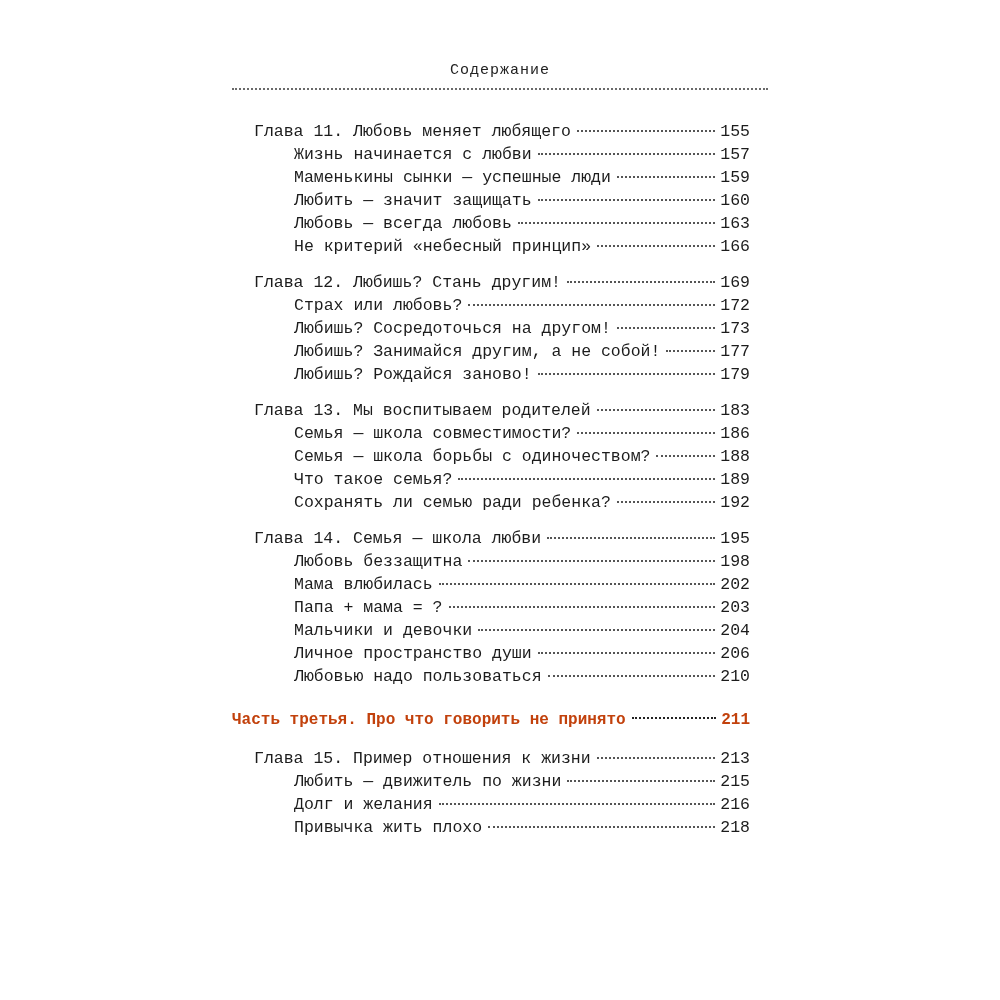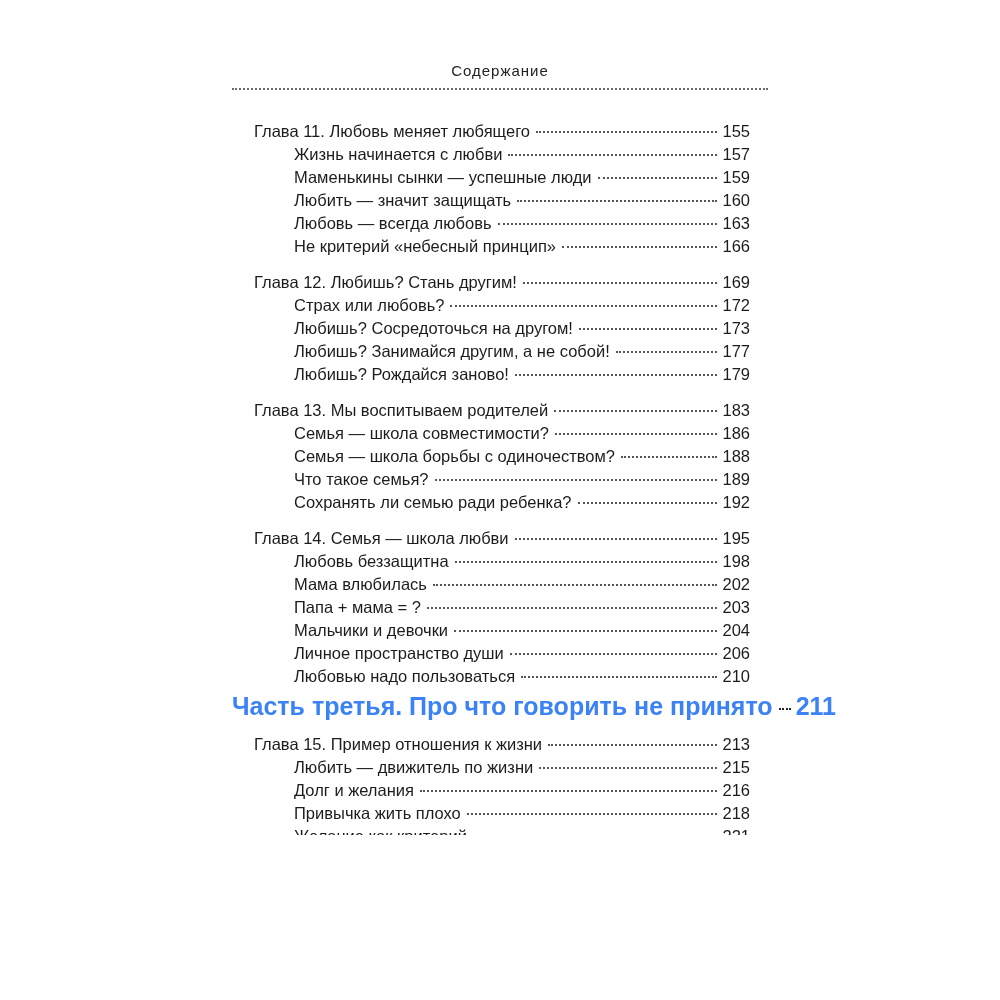--- a/index.html
+++ b/index.html
@@ -1,20 +1,20 @@
 <!DOCTYPE html>
 <html><head>
 <meta charset="utf-8">
 <style>
   html,body { margin:0; padding:0; background:#ffffff; }
   .page {
     position:relative;
     width:1000px; height:835px;
     background:#ffffff;
-    font-family:Liberation Sans, sans-serif;
+    font-family:Liberation Mono, monospace;
     color:#1c1c1c;
     overflow:hidden;
   }
   .content {
     position:absolute;
     left:232px; top:62px;
     width:536px;
   }
   .header-title {
     text-align:center;
@@ -44,26 +44,26 @@
     border-bottom:2px dotted #555555;
     transform:translateY(-4px);
     min-width:12px;
   }
   .row .pagenum { white-space:nowrap; }
   .row.chapter { padding-left:22px; margin-top:13px;justify-content:flex-end; }
   .row.chapter.first { margin-top:0; }
   .row.sub { padding-left:62px; }
   .row.part {
     padding-left:0;
-    margin-top:4px;
+    margin-top:18px;
     margin-bottom:9px;
     font-weight:bold;
-    font-size:25px;
+    font-size:16px;
     line-height:28px;
-    color:#3b82f6;
+    color:#c2410c;
   }
   .row.part .dots {
     border-bottom:2.5px dotted #222222;
     transform:translateY(-5px);
   }
   .footer {
     position:absolute;
     left:0; width:1000px; top:916px;
     text-align:center;
   }

